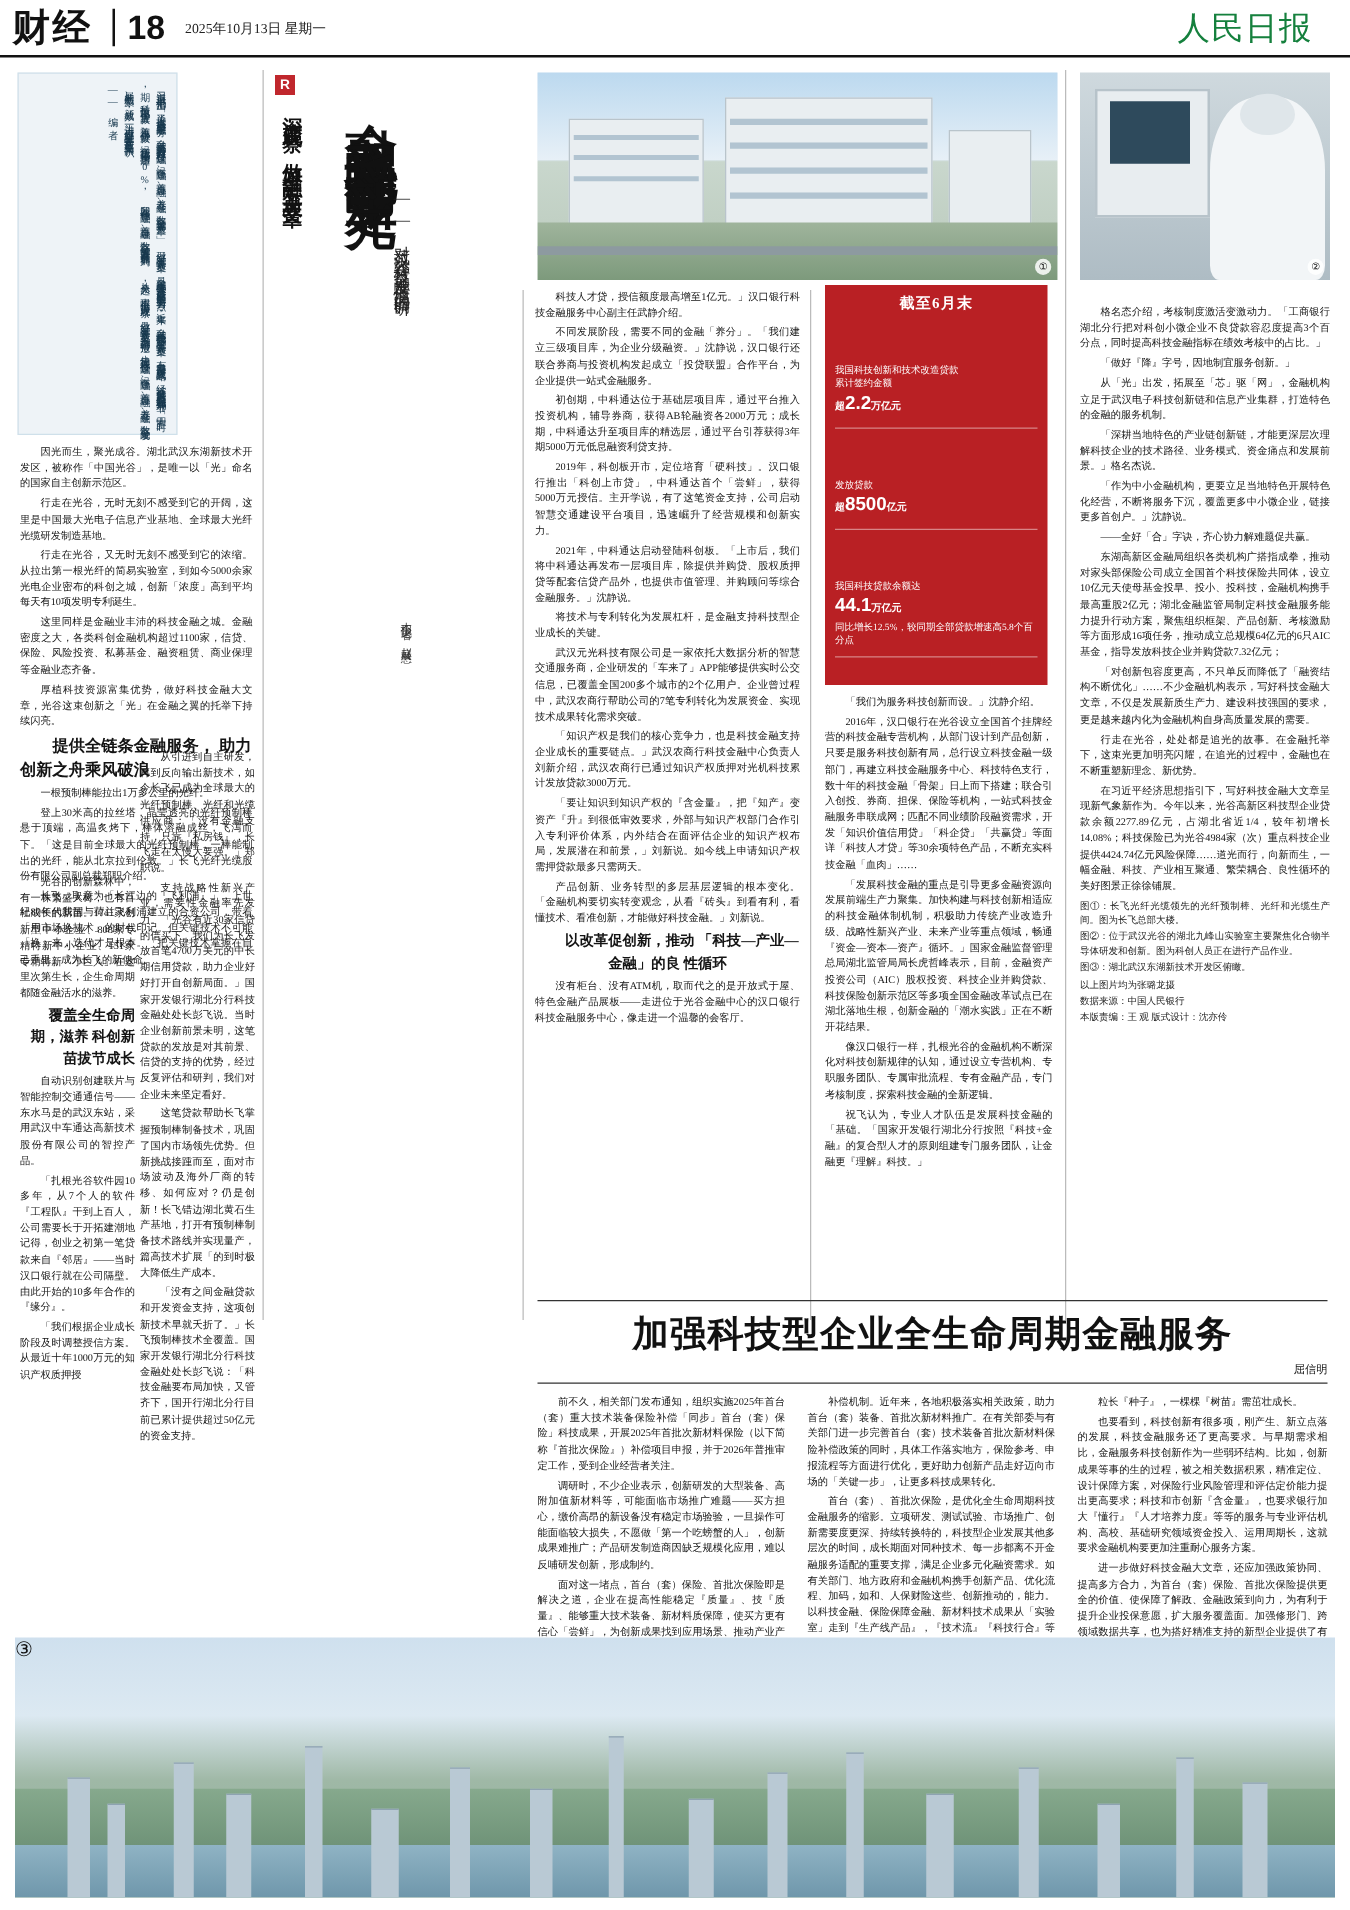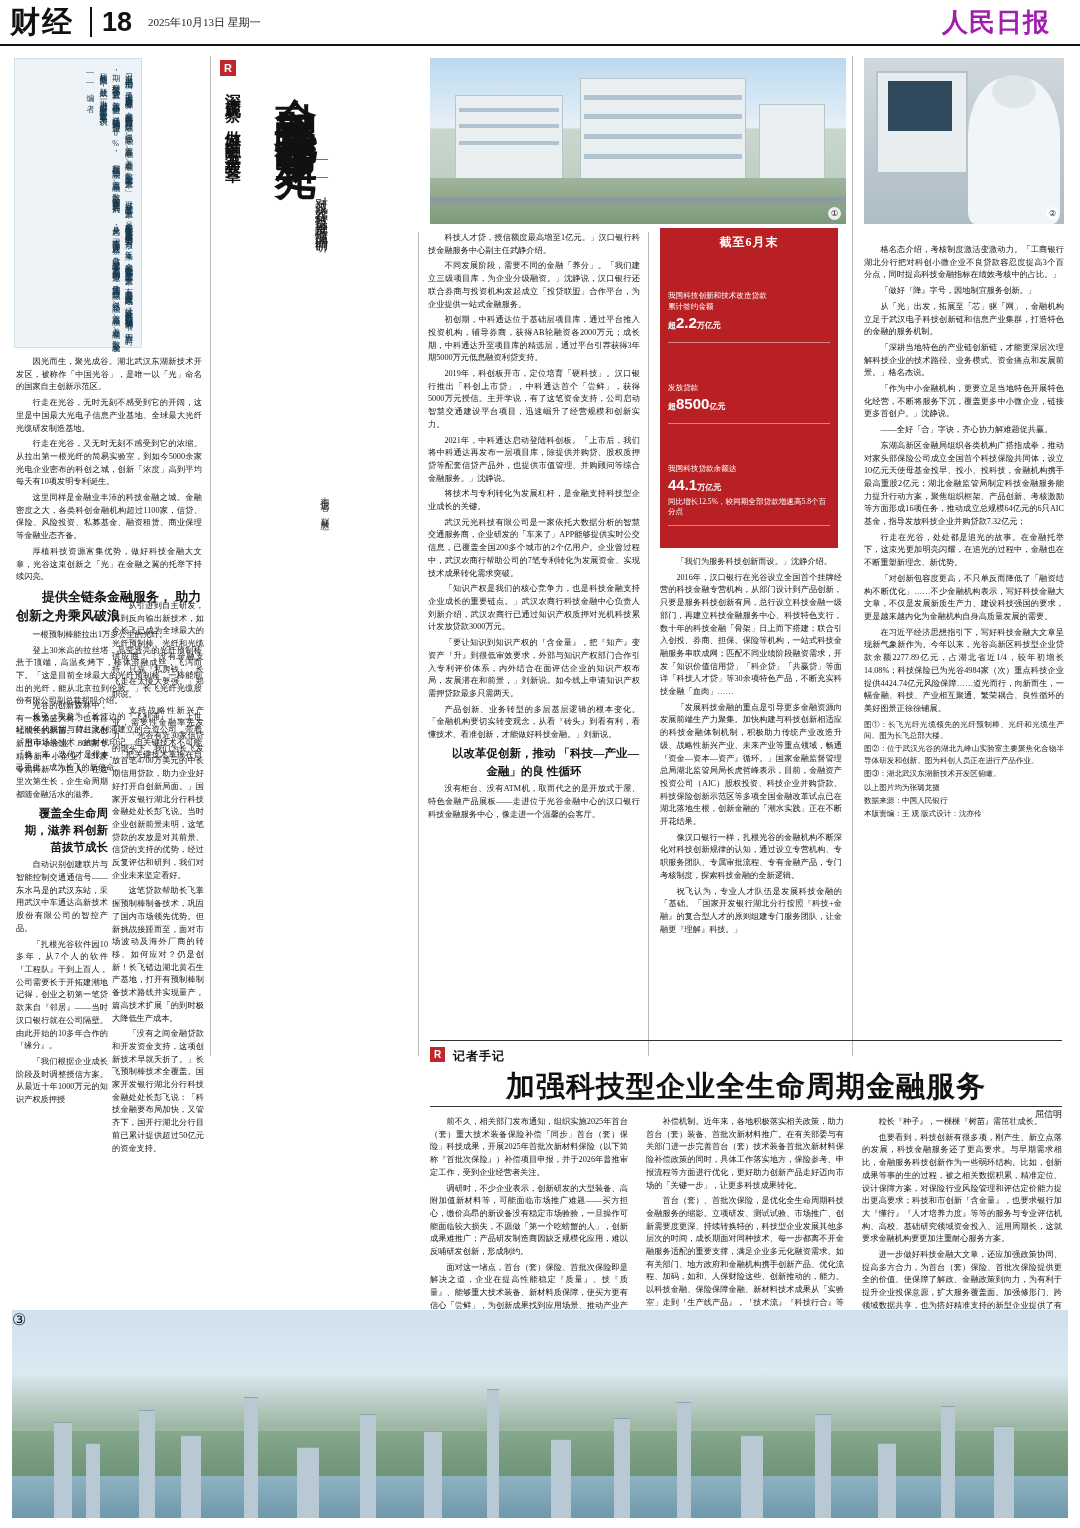--- a/index.html
+++ b/index.html
@@ -23,22 +23,22 @@
   .mh-section {
     font-family:"Liberation Serif", serif;
     font-size:30px; font-weight:bold; letter-spacing:2px;
     padding-left:10px; padding-right:6px;
   }
   .mh-rule { width:2px; height:30px; background:#111; margin:0 10px; }
   .mh-pageno { font-size:27px; font-weight:bold; font-family:"Liberation Sans", sans-serif; }
   .mh-date { font-size:11px; margin-left:16px; color:#222; }
   .mh-spacer { flex:1; }
   .mh-logo {
-    font-size:26px; font-weight:bold; letter-spacing:1px;
-    padding-right:12px; color:#a21caf;
+    font-size:26px; font-weight:normal; letter-spacing:1px;
+    padding-right:12px; color:#15803d;
     border:none;
   }
   .mh-logo-box{
     display:flex;align-items:center;justify-content:center;
     padding:2px 8px; margin-right:10px;
   }
 
   
   .col {
     position:absolute;
@@ -322,38 +322,34 @@
   </div>
 
   <div class="col" style="left:864px; top:244px; width:200px;">
     <p>格名态介绍，考核制度激活变激动力。「工商银行湖北分行把对科创小微企业不良贷款容忍度提高3个百分点，同时提高科技金融指标在绩效考核中的占比。」</p>
     <p>「做好『降』字号，因地制宜服务创新。」</p>
     <p>从「光」出发，拓展至「芯」驱「网」，金融机构立足于武汉电子科技创新链和信息产业集群，打造特色的金融的服务机制。</p>
     <p>「深耕当地特色的产业链创新链，才能更深层次理解科技企业的技术路径、业务模式、资金痛点和发展前景。」格名杰说。</p>
     <p>「作为中小金融机构，更要立足当地特色开展特色化经营，不断将服务下沉，覆盖更多中小微企业，链接更多首创户。」沈静说。</p>
     <p>——全好「合」字诀，齐心协力解难题促共赢。</p>
     <p>东湖高新区金融局组织各类机构广搭指成拳，推动对家头部保险公司成立全国首个科技保险共同体，设立10亿元天使母基金投早、投小、投科技，金融机构携手最高重股2亿元；湖北金融监管局制定科技金融服务能力提升行动方案，聚焦组织框架、产品创新、考核激励等方面形成16项任务，推动成立总规模64亿元的6只AIC基金，指导发放科技企业并购贷款7.32亿元；</p>
+    <p>「对创新包容度更高，不只单反而降低了「融资结构不断优化」……不少金融机构表示，写好科技金融大文章，不仅是发展新质生产力、建设科技强国的要求，更是越来越内化为金融机构自身高质量发展的需要。</p>
     <p>行走在光谷，处处都是追光的故事。在金融托举下，这束光更加明亮闪耀，在追光的过程中，金融也在不断重塑新理念、新优势。</p>
-    <p>「对创新包容度更高，不只单反而降低了「融资结构不断优化」……不少金融机构表示，写好科技金融大文章，不仅是发展新质生产力、建设科技强国的要求，更是越来越内化为金融机构自身高质量发展的需要。</p>
     <p>在习近平经济思想指引下，写好科技金融大文章呈现新气象新作为。今年以来，光谷高新区科技型企业贷款余额2277.89亿元，占湖北省近1/4，较年初增长14.08%；科技保险已为光谷4984家（次）重点科技企业提供4424.74亿元风险保障……道光而行，向新而生，一幅金融、科技、产业相互聚通、繁荣耦合、良性循环的美好图景正徐徐铺展。</p>
     <div class="caption">
       <p>图①：长飞光纤光缆领先的光纤预制棒、光纤和光缆生产间。图为长飞总部大楼。</p>
       <p>图②：位于武汉光谷的湖北九峰山实验室主要聚焦化合物半导体研发和创新。图为科创人员正在进行产品作业。</p>
       <p>图③：湖北武汉东湖新技术开发区俯瞰。</p>
       <p>以上图片均为张璐龙摄</p>
       <p>数据来源：中国人民银行</p>
       <p>本版责编：王 观  版式设计：沈亦伶</p>
     </div>
   </div>
 
   <div class="feature">
-    <div>
-      <span class="fbadge">R</span>
-      <span class="fkick">记者手记</span>
-    </div>
     <div class="ftitle">加强科技型企业全生命周期金融服务</div>
     <div class="fauthor">屈信明</div>
   </div>
 
   <div class="col" style="left:430px; top:1116px; width:198px;">
     <p>前不久，相关部门发布通知，组织实施2025年首台（套）重大技术装备保险补偿「同步」首台（套）保险」科技成果，开展2025年首批次新材料保险（以下简称『首批次保险』）补偿项目申报，并于2026年普推审定工作，受到企业经营者关注。</p>
     <p>调研时，不少企业表示，创新研发的大型装备、高附加值新材料等，可能面临市场推广难题——买方担心，缴价高昂的新设备没有稳定市场验验，一旦操作可能面临较大损失，不愿做「第一个吃螃蟹的人」，创新成果难推广；产品研发制造商因缺乏规模化应用，难以反哺研发创新，形成制约。</p>
     <p>面对这一堵点，首台（套）保险、首批次保险即是解决之道，企业在提高性能稳定『质量』、技『质量』、能够重大技术装备、新材料质保障，使买方更有信心「尝鲜」，为创新成果找到应用场景、推动产业产品的供应链条。</p>
     <p>党的二十届三中全会《决定》提出，「完善首台（套）、首批次、首版次应用政策」。近年来，我国开始实行首台（套）重大技术装备保险</p>
   </div>

